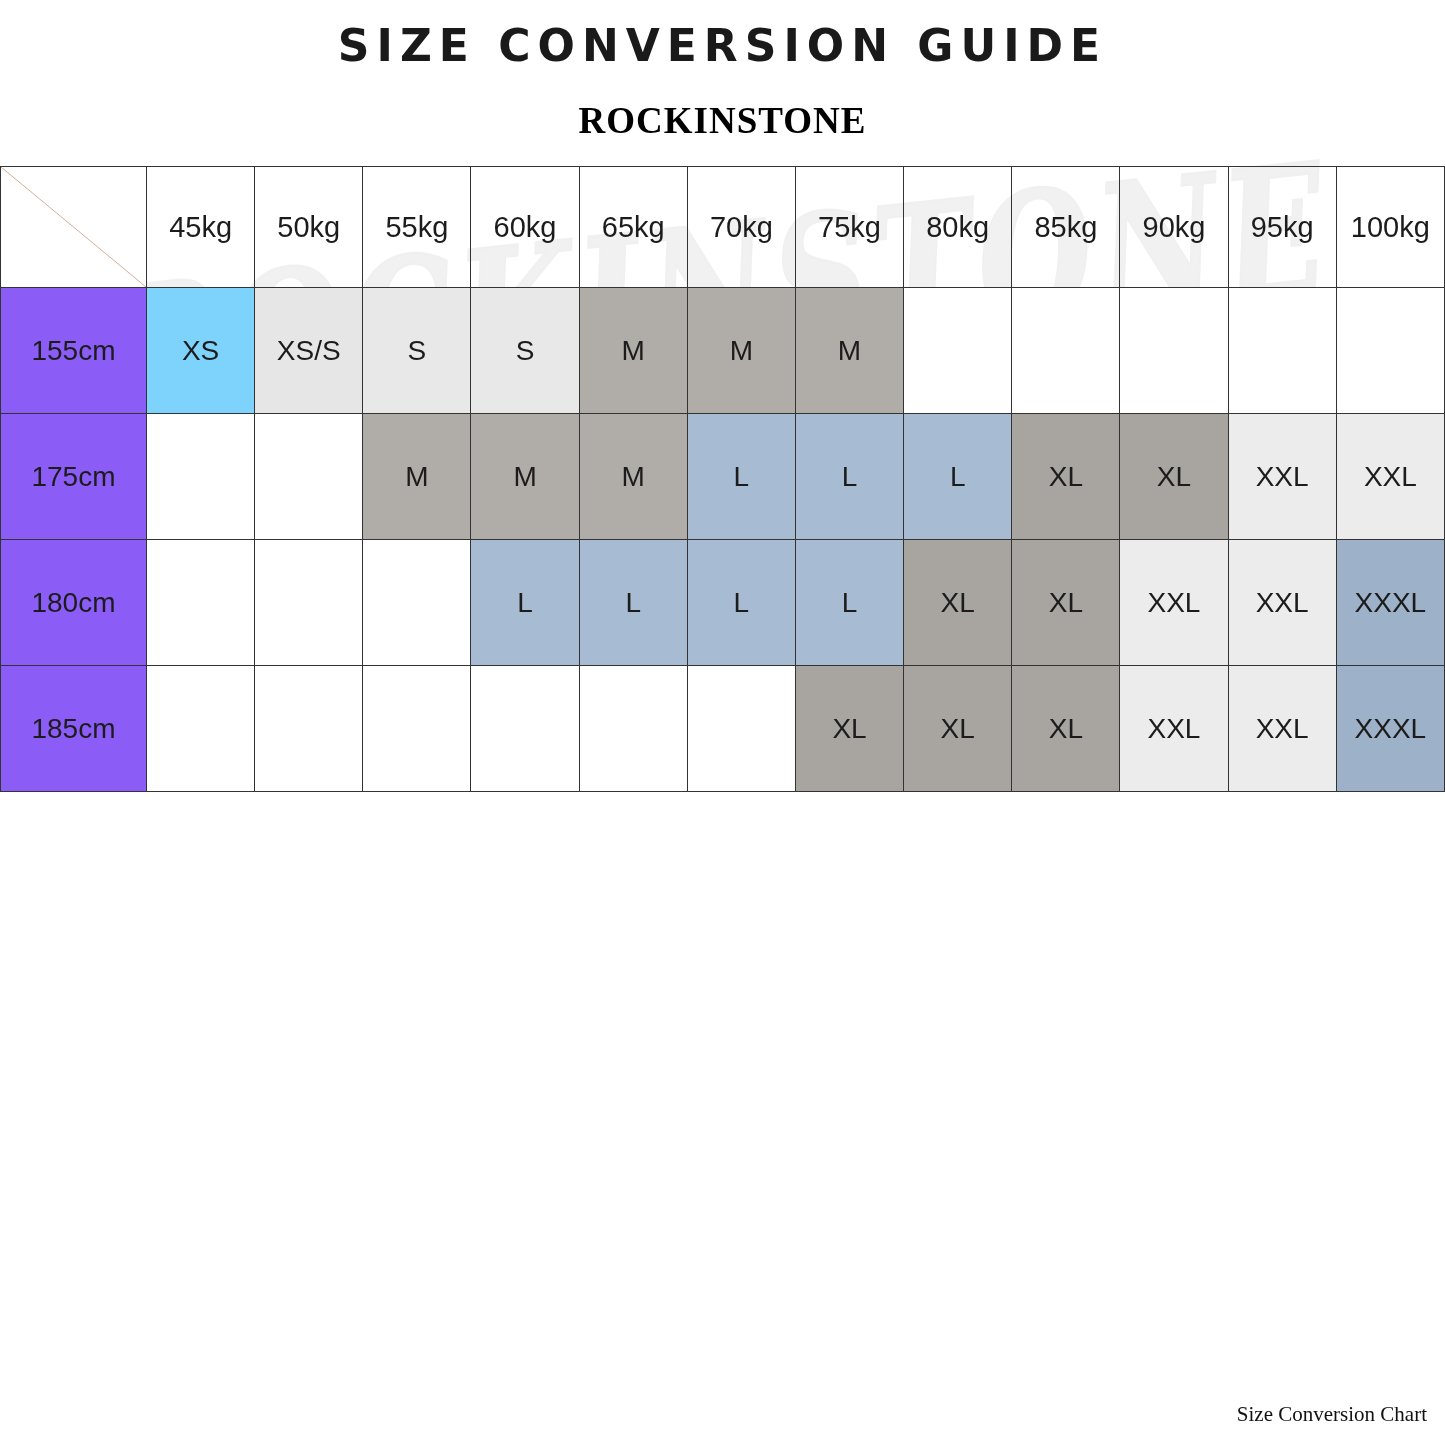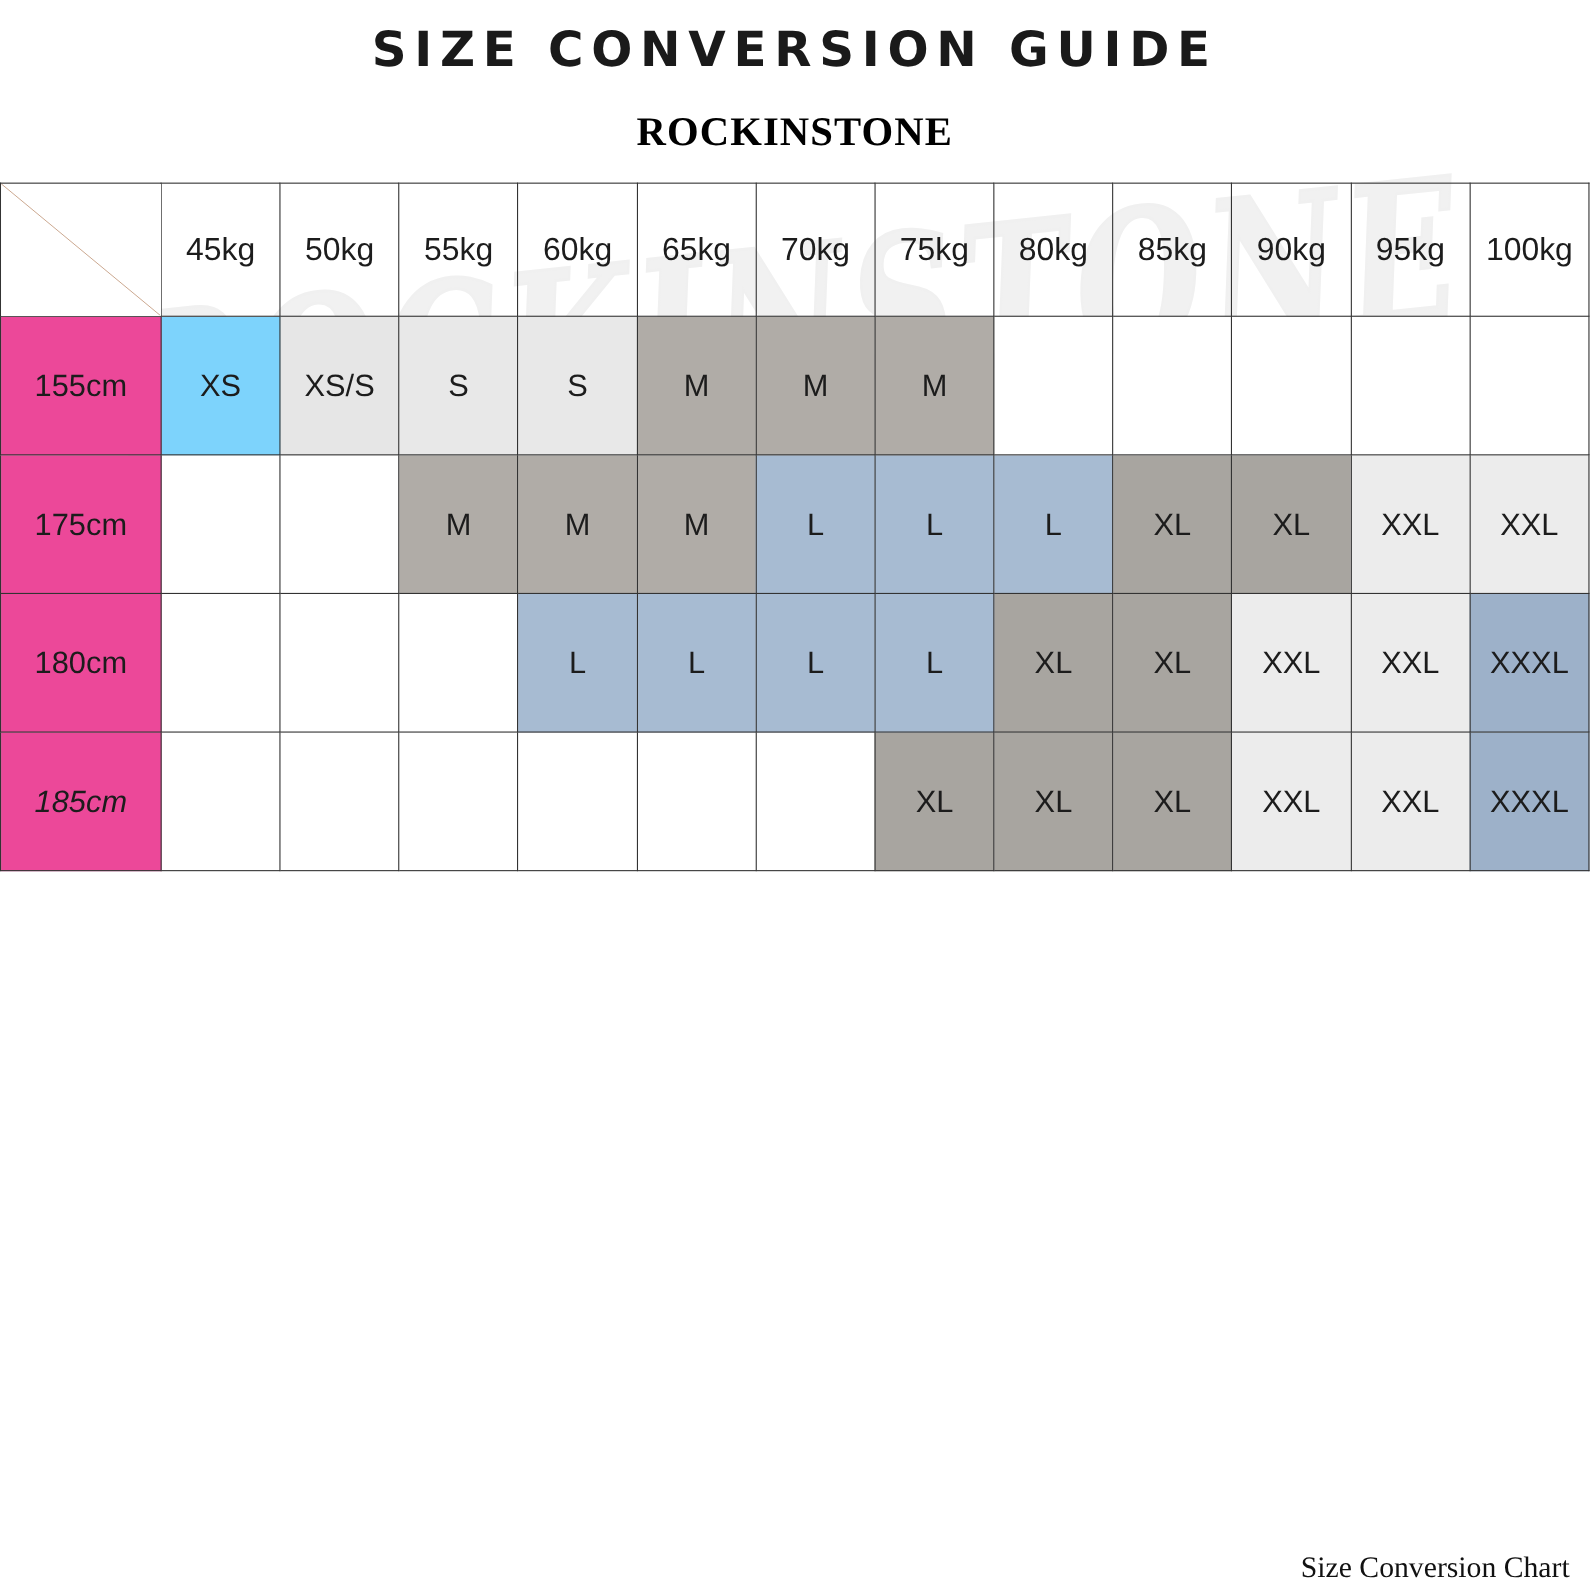--- a/index.html
+++ b/index.html
@@ -119,28 +119,28 @@
   .corner {
     position: relative;
     background: #fff;
   }
   .corner .slash {
     position: absolute;
     left: 0; top: 0; right: 0; bottom: 0;
   }
   .rowhead {
     font-size: 29px;
-    background: #ec4899;
+    background: #8b5cf6;
   }
   .footer-note {
     position: absolute;
     right: 18px;
-    bottom: 4px;
+    bottom: 18px;
     font-family: "Liberation Serif", serif;
-    font-size: 27px;
+    font-size: 21px;
     color: #111;
     z-index: 3;
   }
 </style>
 </head>
 <body>
 
 <div class="page">
 
   <div class="watermark">
@@ -219,21 +219,21 @@
           <td style="background: rgb(167, 187, 210);">L</td>
           <td style="background: rgb(167, 187, 210);">L</td>
           <td style="background: rgb(167, 187, 210);">L</td>
           <td style="background: rgb(168, 165, 160);">XL</td>
           <td style="background: rgb(168, 165, 160);">XL</td>
           <td style="background: rgb(236, 236, 236);">XXL</td>
           <td style="background: rgb(236, 236, 236);">XXL</td>
           <td style="background: rgb(157, 177, 201);">XXXL</td>
         </tr>
         <tr>
-          <td class="rowhead" style="width: 145px; font-style: italic;">185cm</td>
+          <td class="rowhead" style="width: 145px;">185cm</td>
           <td style="background: rgb(255, 255, 255);"></td>
           <td style="background: rgb(255, 255, 255);"></td>
           <td style="background: rgb(255, 255, 255);"></td>
           <td style="background: rgb(255, 255, 255);"></td>
           <td style="background: rgb(255, 255, 255);"></td>
           <td style="background: rgb(255, 255, 255);"></td>
           <td style="background: rgb(168, 165, 160);">XL</td>
           <td style="background: rgb(168, 165, 160);">XL</td>
           <td style="background: rgb(168, 165, 160);">XL</td>
           <td style="background: rgb(236, 236, 236);">XXL</td>

